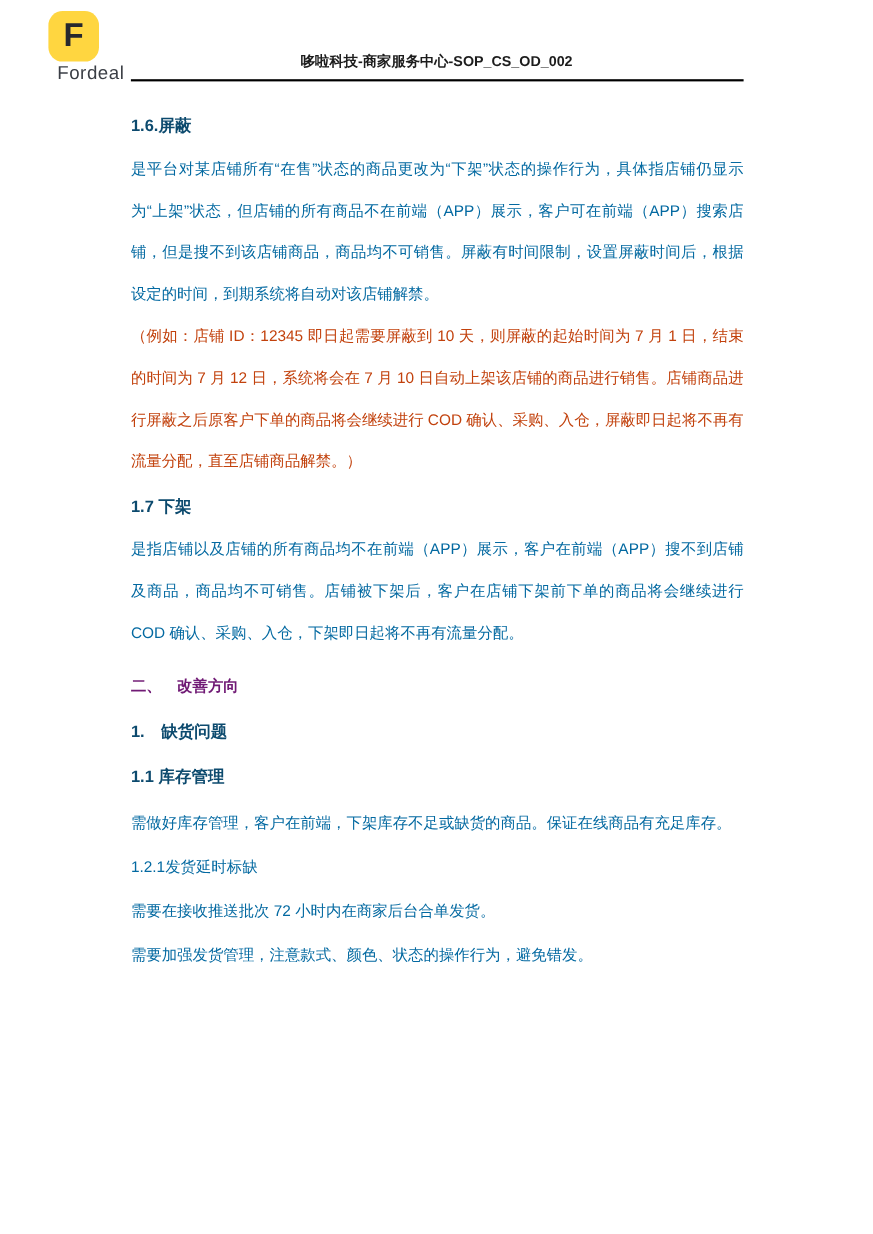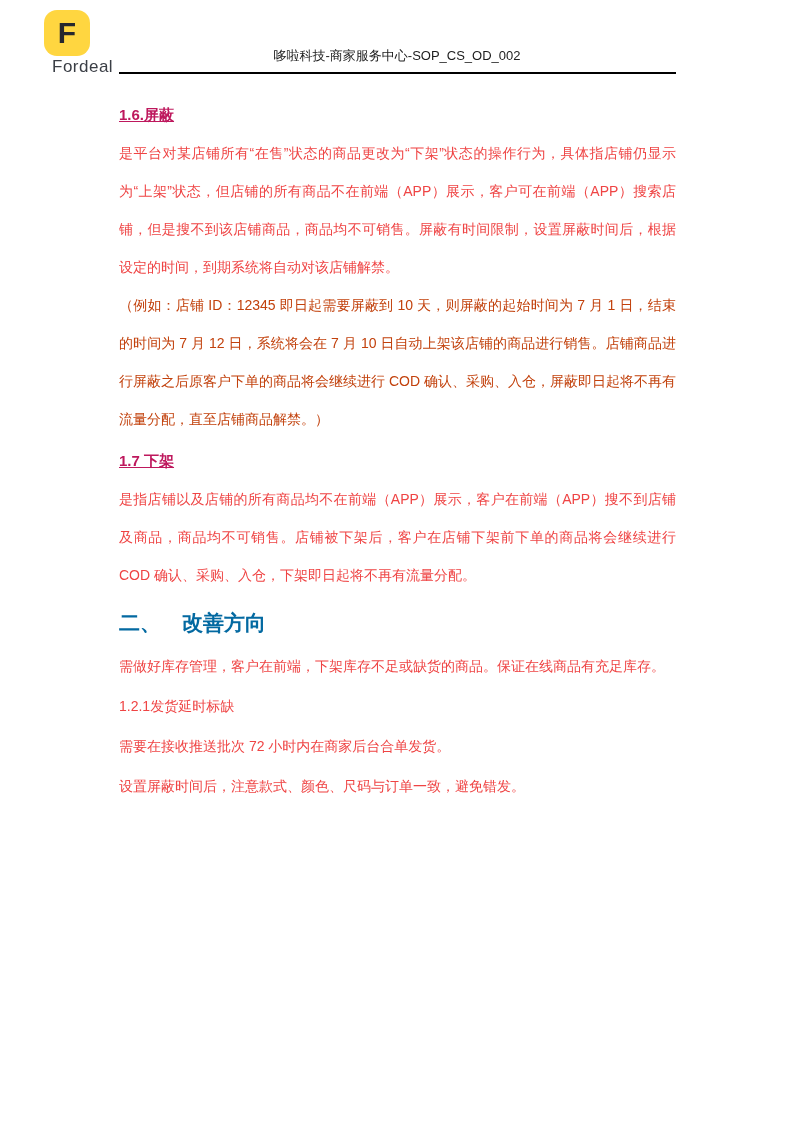--- a/index.html
+++ b/index.html
@@ -13,31 +13,31 @@
   .logo { position:absolute; left:34px; top:10px; width:66px; text-align:center; }
   .logo-square {
     width:46px; height:46px; margin:0 auto;
     background:#ffd640; border-radius:13px;
     display:flex; align-items:center; justify-content:center;
   }
   .logo-letter { font-size:30px; font-weight:bold; color:#26282e; line-height:1; }
   .logo-name { margin-top:1px; font-size:17px; color:#3a3e45; letter-spacing:0.5px;margin-left:18px; }
   .hdr-title {
     position:absolute; left:0; right:0; top:47px;
-    text-align:center; font-size:13px; font-weight:normal; color:#1c1c1c;
+    text-align:center; font-size:13px; font-weight:bold; color:#1c1c1c;
   }
   .hdr-rule {
     position:absolute; left:119px; top:72px; width:557px; height:2px;
     background:#000000;
   }
   
   .content { position:absolute; left:119px; top:96px; width:557px; }
-  .p  { font-size:14px; line-height:38px; color:#ef4444; text-align:justify; }
-  .h  { font-size:15px; line-height:38px; font-weight:bold; color:#be185d;text-decoration:underline; }
-  .h2 { font-size:21px; line-height:46px; font-weight:bold; color:#0369a1; margin-top:6px; }
+  .p  { font-size:14px; line-height:38px; color:#0369a1; text-align:justify; }
+  .h  { font-size:15px; line-height:38px; font-weight:bold; color:#0c4a6e; }
+  .h2 { font-size:14px; line-height:46px; font-weight:bold; color:#701a75; margin-top:6px; }
   .gray { color:#c2410c; }
   .pre  { white-space:pre-wrap; }
   .lh40 { line-height:40px; }
   .lh42 { line-height:42px; }
   .mt4  { margin-top:4px; }
 </style>
 </head>
 <body>
 
 <div class="page">
@@ -52,19 +52,21 @@
   <div class="hdr-title">哆啦科技-商家服务中心-SOP_CS_OD_002</div>
   <div class="hdr-rule"></div>
 
   <main class="content">
     <h3 class="h">1.6.屏蔽</h3>
     <p class="p">是平台对某店铺所有“在售”状态的商品更改为“下架”状态的操作行为，具体指店铺仍显示为“上架”状态，但店铺的所有商品不在前端（APP）展示，客户可在前端（APP）搜索店铺，但是搜不到该店铺商品，商品均不可销售。屏蔽有时间限制，设置屏蔽时间后，根据设定的时间，到期系统将自动对该店铺解禁。</p>
     <p class="p gray">（例如：店铺 ID：12345 即日起需要屏蔽到 10 天，则屏蔽的起始时间为 7 月 1 日，结束的时间为 7 月 12 日，系统将会在 7 月 10 日自动上架该店铺的商品进行销售。店铺商品进行屏蔽之后原客户下单的商品将会继续进行 COD 确认、采购、入仓，屏蔽即日起将不再有流量分配，直至店铺商品解禁。）</p>
     <h3 class="h mt4">1.7 下架</h3>
     <p class="p">是指店铺以及店铺的所有商品均不在前端（APP）展示，客户在前端（APP）搜不到店铺及商品，商品均不可销售。店铺被下架后，客户在店铺下架前下单的商品将会继续进行 COD 确认、采购、入仓，下架即日起将不再有流量分配。</p>
     <h2 class="h2 pre">二、　改善方向</h2>
+    <h3 class="h lh40 pre">1.　缺货问题</h3>
+    <h3 class="h lh42">1.1 库存管理</h3>
     <p class="p lh40">需做好库存管理，客户在前端，下架库存不足或缺货的商品。保证在线商品有充足库存。</p>
     <p class="p lh40">1.2.1发货延时标缺</p>
     <p class="p lh40">需要在接收推送批次 72 小时内在商家后台合单发货。</p>
-    <p class="p lh40">设置屏蔽时间后，注意款式、颜色、尺码与订单一致，避免错发。</p>
+    <p class="p lh40">需要加强发货管理，注意款式、颜色、状态的操作行为，避免错发。</p>
   </main>
 
 </div>
 
 </body></html>

